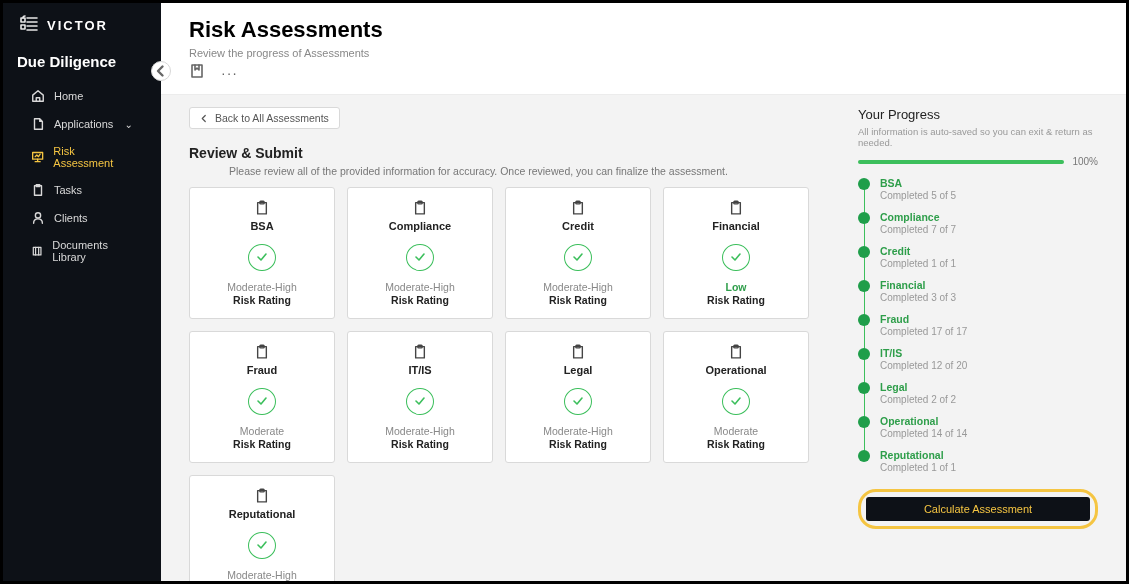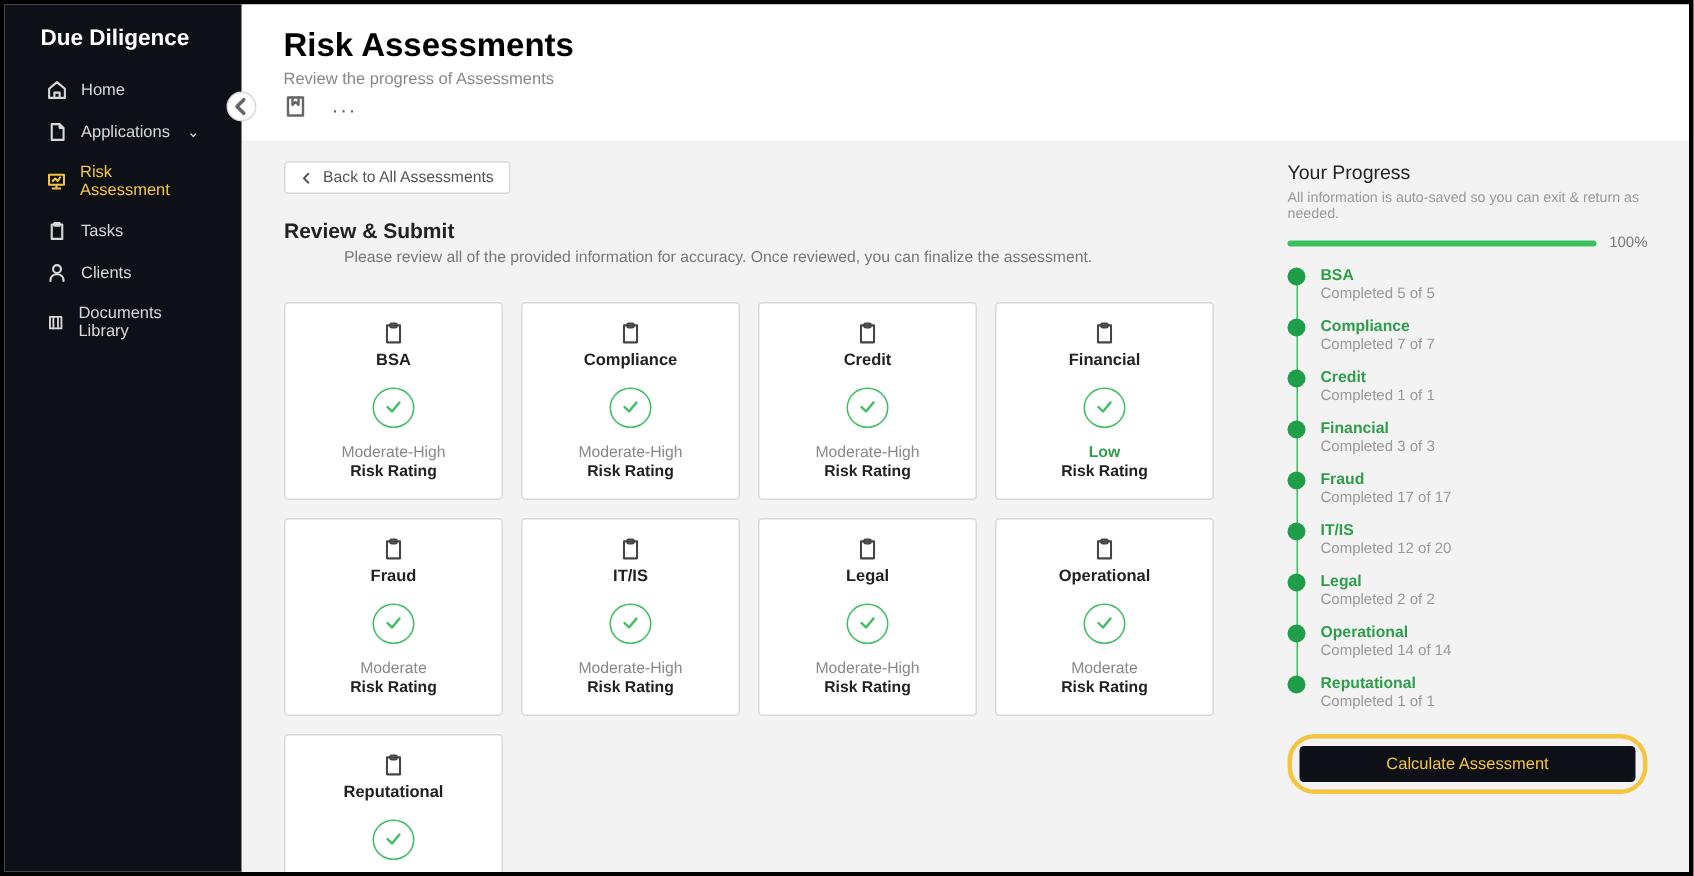--- a/index.html
+++ b/index.html
@@ -4,42 +4,42 @@
 <style>
 * { box-sizing: border-box; margin: 0; padding: 0; }
 body { font-family: -apple-system, BlinkMacSystemFont, 'Segoe UI', Arial, sans-serif; background: #000; width: 1129px; height: 584px; overflow: hidden; }
 .frame { position: absolute; top: 3px; left: 3px; width: 1123px; height: 578px; background: #fff; display: flex; }
 
 
 .sidebar { width: 158px; background: #0d1117; color: #e8e8e8; display: flex; flex-direction: column; padding: 10px 0 0 0; position: relative; }
 .logo-row { display: flex; align-items: center; padding: 0 14px 12px 14px; gap: 6px; }
 .logo-ic { width: 24px; height: 24px; }
 .logo-txt { color: #fff; font-weight: 700; letter-spacing: 2px; font-size: 13px; }
-.module-title { color: #fff; font-weight: 700; font-size: 15px; padding: 4px 14px 12px 24px; }
+.module-title { color: #fff; font-weight: 700; font-size: 15px; padding: 4px 14px 12px 14px; }
 .nav { display: flex; flex-direction: column; }
 .nav-item { display: flex; align-items: center; gap: 9px; padding: 7px 28px; font-size: 11px; color: #d9d9d9; cursor: pointer; }
 .nav-item.active { color: #f5c542; }
 .nav-item .ic { width: 14px; height: 14px; display:flex; align-items:center; justify-content:center; }
 .nav-item .chev { margin-left: auto; font-size: 10px; }
 .collapse-btn { position: absolute; top: 58px; right: -10px; width: 20px; height: 20px; background: #fff; border: 1px solid #d7d7d7; border-radius: 50%; display:flex; align-items:center; justify-content:center; font-size:10px; color:#666; cursor:pointer; z-index:5;}
 
 
 .main { flex: 1; display: flex; flex-direction: column; background: #fff; }
 .header { padding: 14px 28px 12px 28px; border-bottom: 1px solid #ececec; display:flex; align-items:flex-start; justify-content:space-between;flex-direction:column; }
 .header h1 { font-size: 22px; font-weight: 800; color: #000; }
 .header .sub { font-size: 11px; color: #888; margin-top: 4px; }
 .header-actions { display:flex; gap:16px; align-items:center; color:#666; font-size:14px; padding-top:4px;}
 .content { flex:1; background: #f3f3f3; padding: 12px 28px; overflow:auto; display:flex; gap:38px; }
 .left-col { flex:1; }
 .right-col { width: 240px; }
 
 .back-btn { display:inline-flex; align-items:center; gap:6px; background:#fff; border:1px solid #d9d9d9; border-radius:3px; padding:4px 10px; font-size:10.5px; color:#555; cursor:pointer; }
 
 .section-title { font-size: 14px; font-weight: 700; color:#222; margin-top: 16px; }
-.section-sub { font-size: 10.5px; color:#777; margin-top:4px; margin-bottom:24px;padding-left:40px; }
+.section-sub { font-size: 10.5px; color:#777; margin-top:4px; margin-bottom:10px;padding-left:40px; }
 
 .cards { display:grid; grid-template-columns: repeat(4, 146px); gap: 12px; }
 .card { background:#fff; border:1px solid #d9d9d9; border-radius:3px; height:132px; display:flex; flex-direction:column; align-items:center; justify-content:flex-start; padding:12px 6px; }
 .card .clip-ic { width:14px; height:16px; color:#444; }
 .card-title { font-size:11px; font-weight:700; color:#222; margin-top:4px; }
 .status-circle { width:28px; height:28px; border:1.5px solid #3cbf5c; border-radius:50%; display:flex; align-items:center; justify-content:center; margin:12px 0 10px 0; }
 .status-circle svg { width:12px; height:12px; stroke:#3cbf5c; }
 .rating-val { font-size:10.5px; color:#888; }
 .rating-val.low { color:#2e9e4a; font-weight:600; }
 .rating-lbl { font-size:10.5px; font-weight:700; color:#222; margin-top:1px; }
@@ -62,20 +62,27 @@
 .calc-wrap { border:3px solid #f5c542; border-radius:18px; padding:5px; margin-top:6px; }
 .calc-btn { width:100%; background:#0d1117; color:#f5c542; border:none; border-radius:3px; padding:6px 16px; font-size:11px; cursor:pointer; }
 
 svg { fill:none; stroke:currentColor; stroke-width:1.6; stroke-linecap:round; stroke-linejoin:round; }
 </style>
 </head>
 <body>
 
 <div class="frame">
   <div class="sidebar">
+    <div class="logo-row">
+      <svg class="logo-ic" viewBox="0 0 24 24" stroke="#f5c542">
+          <path d="M4 5h4v4H4zM4 12h4v4H4zM10 5h10M10 9h10M10 13h10M10 17h10"></path>
+          <path d="M6 5c0-1 1-2 2-2"></path>
+        </svg>
+      <span class="logo-txt">VICTOR</span>
+    </div>
     <div class="module-title">Due Diligence</div>
     <div class="collapse-btn">
       <svg viewBox="0 0 12 12">
           <path d="M7 3L4 6l3 3"></path>
         </svg>
     </div>
     <div class="nav">
       <div class="nav-item">
         <span class="ic">
             <svg viewBox="0 0 16 16">

